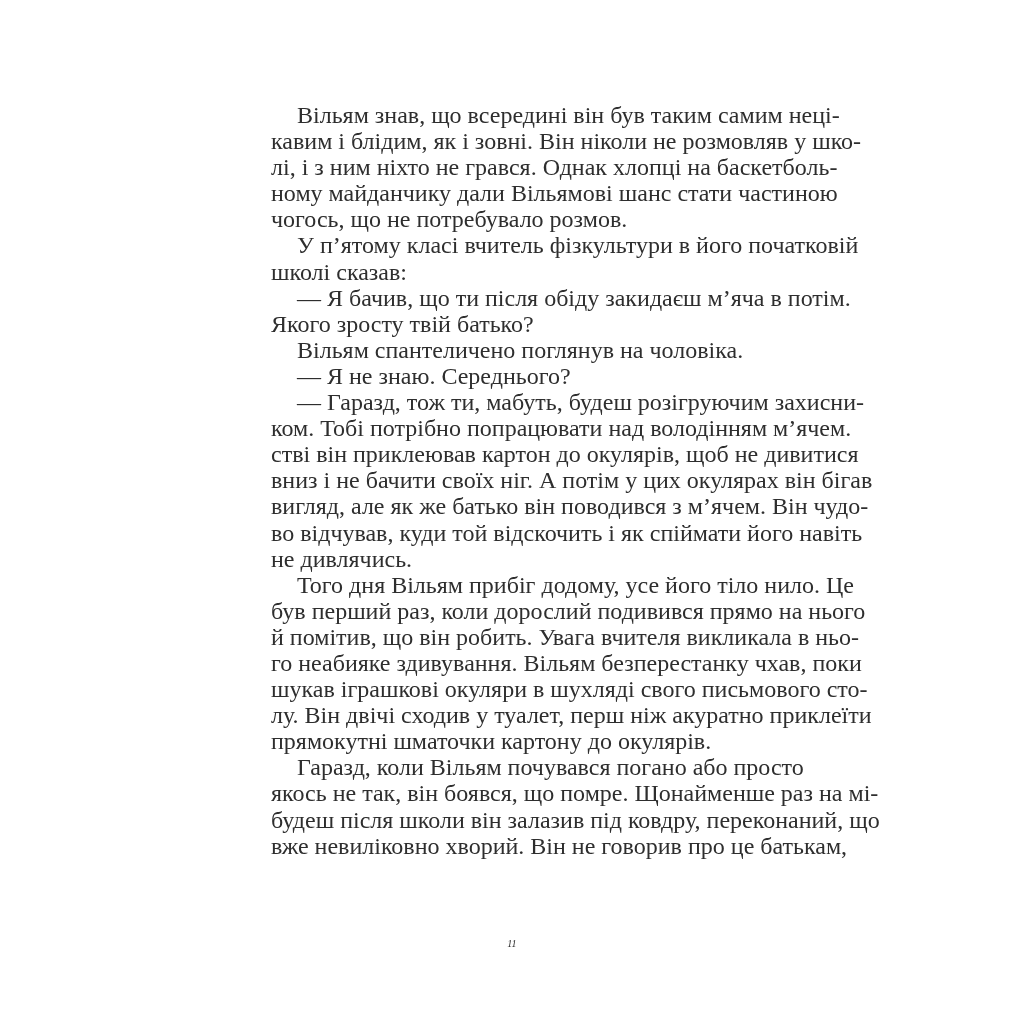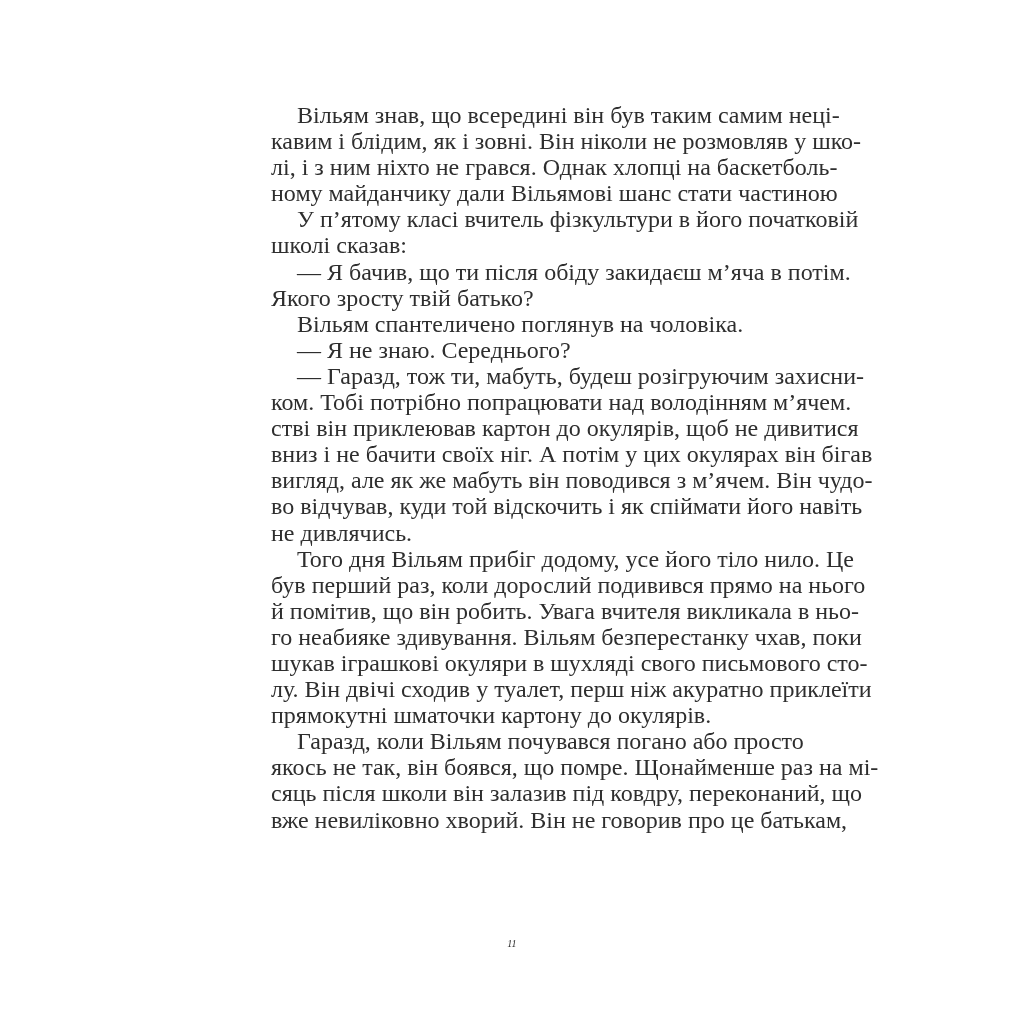--- a/index.html
+++ b/index.html
@@ -37,39 +37,40 @@
   </style>
 </head>
 <body>
 
 <div class="page">
   <div class="text-block" id="text-block">
       <span class="line indent">Вільям знав, що всередині він був таким самим неці-</span>
       <span class="line">кавим і блідим, як і зовні. Він ніколи не розмовляв у шко-</span>
       <span class="line">лі, і з ним ніхто не грався. Однак хлопці на баскетболь-</span>
       <span class="line">ному майданчику дали Вільямові шанс стати частиною</span>
+      <span class="line last">чогось, що не потребувало розмов.</span>
       <span class="line indent">У п’ятому класі вчитель фізкультури в його початковій</span>
       <span class="line last">школі сказав:</span>
       <span class="line indent">— Я бачив, що ти після обіду закидаєш м’яча в потім.</span>
       <span class="line last">Якого зросту твій батько?</span>
       <span class="line indent last">Вільям спантеличено поглянув на чоловіка.</span>
       <span class="line indent last">— Я не знаю. Середнього?</span>
       <span class="line indent">— Гаразд, тож ти, мабуть, будеш розігруючим захисни-</span>
       <span class="line">ком. Тобі потрібно попрацювати над володінням м’ячем.</span>
       <span class="line">стві він приклеював картон до окулярів, щоб не дивитися</span>
       <span class="line">вниз і не бачити своїх ніг. А потім у цих окулярах він бігав</span>
-      <span class="line">вигляд, але як же мабуть він поводився з м’ячем. Він чудо-</span>
+      <span class="line">вигляд, але як же батько він поводився з м’ячем. Він чудо-</span>
       <span class="line">во відчував, куди той відскочить і як спіймати його навіть</span>
       <span class="line last">не дивлячись.</span>
       <span class="line indent">Того дня Вільям прибіг додому, усе його тіло нило. Це</span>
       <span class="line">був перший раз, коли дорослий подивився прямо на нього</span>
       <span class="line">й помітив, що він робить. Увага вчителя викликала в ньо-</span>
       <span class="line">го неабияке здивування. Вільям безперестанку чхав, поки</span>
       <span class="line">шукав іграшкові окуляри в шухляді свого письмового сто-</span>
       <span class="line">лу. Він двічі сходив у туалет, перш ніж акуратно приклеїти</span>
       <span class="line last">прямокутні шматочки картону до окулярів.</span>
       <span class="line indent">Гаразд, коли Вільям почувався погано або просто</span>
       <span class="line">якось не так, він боявся, що помре. Щонайменше раз на мі-</span>
-      <span class="line">сяць після школи він залазив під ковдру, переконаний, що</span>
+      <span class="line">будеш після школи він залазив під ковдру, переконаний, що</span>
       <span class="line">вже невиліковно хворий. Він не говорив про це батькам,</span>
     </div>
   <div class="page-number">11</div>
 </div>
 
 </body></html>

